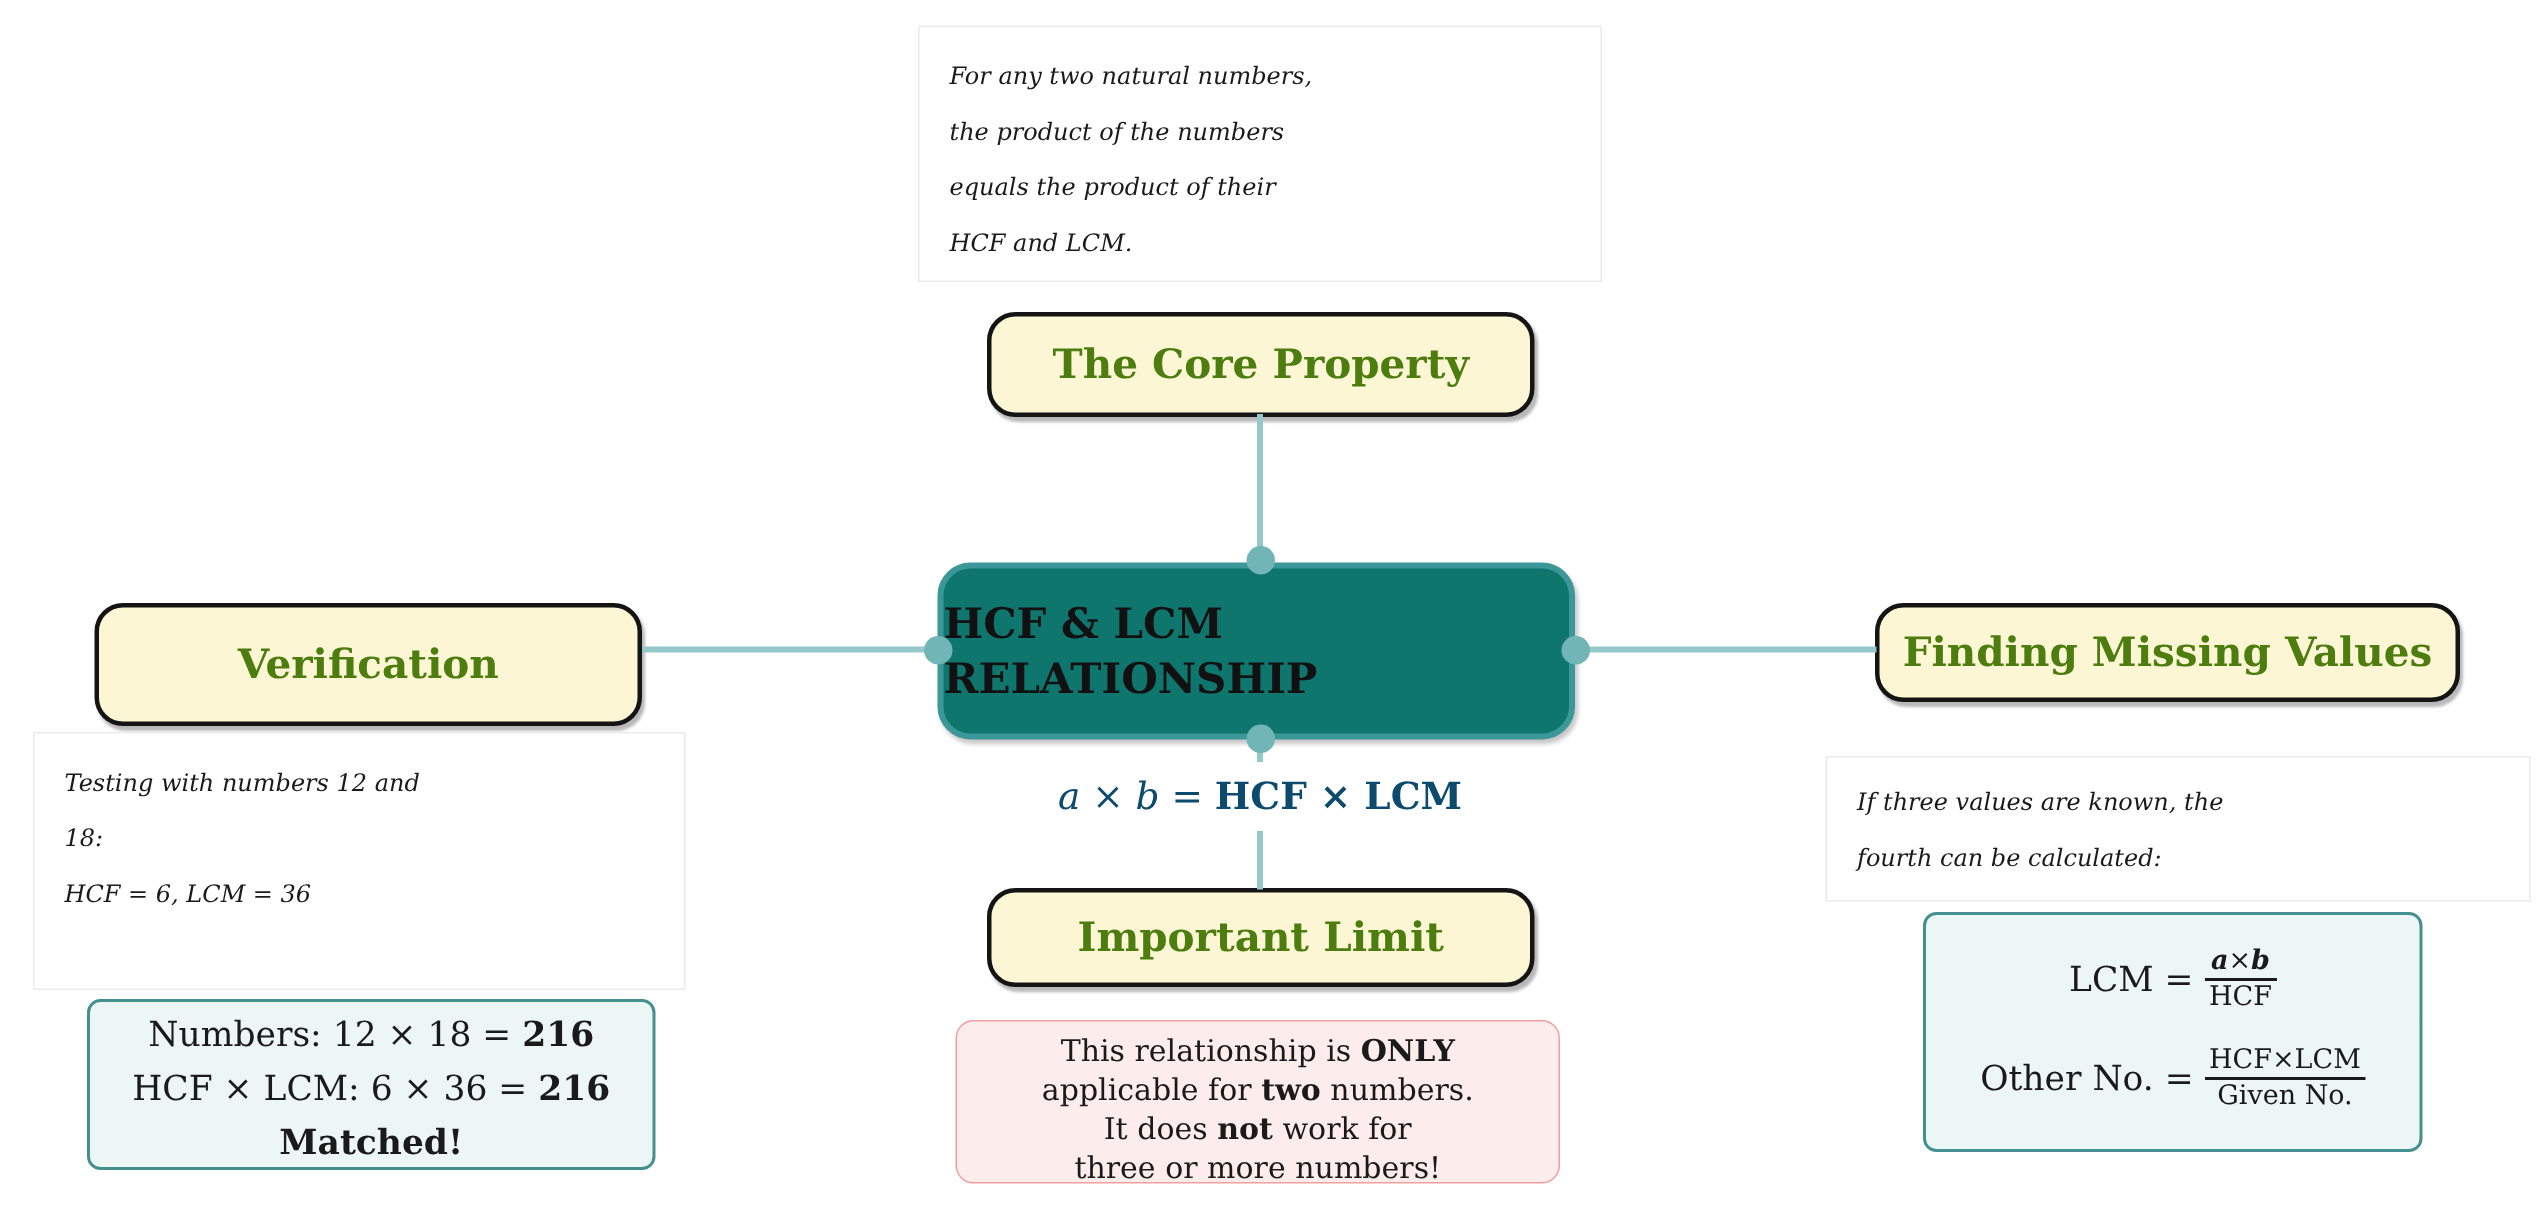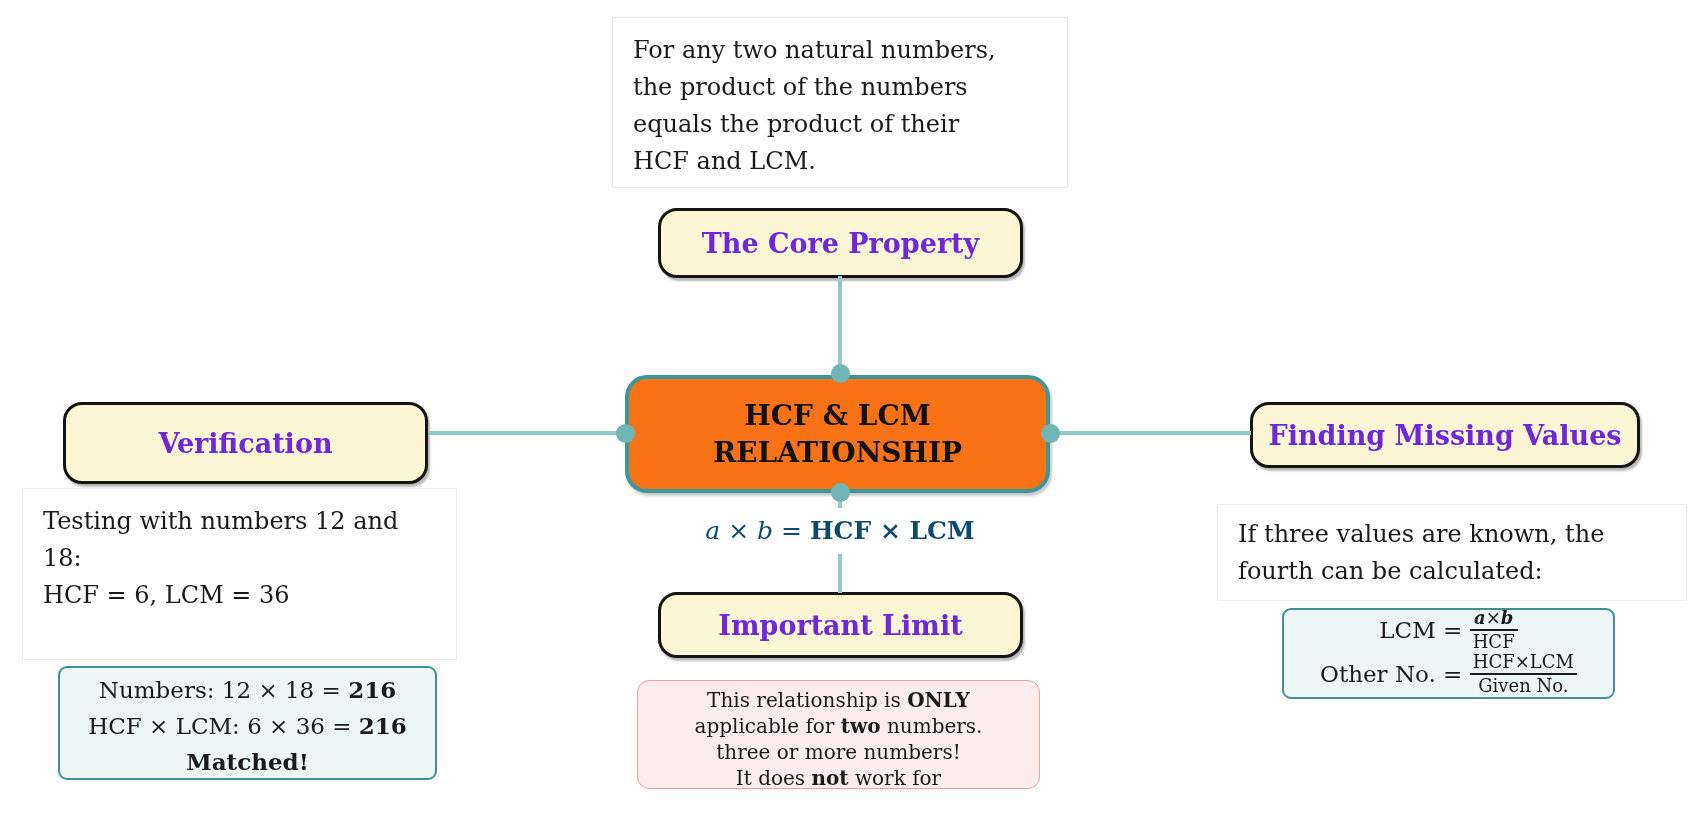--- a/index.html
+++ b/index.html
@@ -11,52 +11,53 @@
     font-family: "DejaVu Serif", "Liberation Serif", serif;
     color: #1a1a1a;
     overflow: hidden;
   }
 
   
   .note-box {
     position: absolute;
     background: #ffffff;
     border: 1px solid #ebebeb;
-    font-size: 24px;
+    font-size: 16px;
     line-height: 37px;
     padding: 14px 20px;
     box-sizing: border-box;
+    font-style: italic;
   }
 
   
   .yellow-node {
     position: absolute;
     background: #fcf6d5;
     border: 3.5px solid #141414;
     border-radius: 19px;
     box-sizing: border-box;
     display: flex;
     align-items: center;
     justify-content: center;
     font-weight: bold;
     font-size: 27px;
-    color: #6d28d9;
+    color: #4d7c0f;
     box-shadow: 2px 3px 2px rgba(0,0,0,0.28);
   }
 
   
   .center-node {
     position: absolute;
-    background: #f97316;
+    background: #0f766e;
     border: 4.5px solid #3b9798;
     border-radius: 22px;
     box-sizing: border-box;
     display: flex;
     flex-direction: column;
-    align-items: center;
+    align-items: flex-start;
     justify-content: center;
     font-weight: bold;
     font-size: 28px;
     line-height: 37px;
     color: #111111;
     box-shadow: 2px 3px 3px rgba(0,0,0,0.22);
     z-index: 2;
   }
 
   .connector { position: absolute; background: #94c8ca; z-index: 1; }
@@ -165,22 +166,22 @@
     <i>a</i><span> × </span><i>b</i><span> = </span><b>HCF × LCM</b>
   </div>
 
   <div class="yellow-node" style="left:658px; top:592px; width:365px; height:66px;">
     <span>Important Limit</span>
   </div>
 
   <div class="pink-box" style="left:637px; top:680px; width:403px; height:109px;">
     <div><span>This relationship is </span><b>ONLY</b></div>
     <div><span>applicable for </span><b>two</b><span> numbers.</span></div>
+    <div><span>It does </span><b>not</b><span> work for</span></div>
     <div><span>three or more numbers!</span></div>
-    <div><span>It does </span><b>not</b><span> work for</span></div>
   </div>
 
   <div class="yellow-node" style="left:63px; top:402px; width:365px; height:82px;">
     <span>Verification</span>
   </div>
 
   <div class="note-box" style="left:22px; top:488px; width:435px; height:172px;">
     <div>Testing with numbers 12 and</div>
     <div>18:</div>
     <div>HCF = 6, LCM = 36</div>
@@ -194,21 +195,21 @@
 
   <div class="yellow-node" style="left:1250px; top:402px; width:390px; height:66px;">
     <span>Finding Missing Values</span>
   </div>
 
   <div class="note-box" style="left:1217px; top:504px; width:470px; height:97px; padding-top:11px;">
     <div>If three values are known, the</div>
     <div>fourth can be calculated:</div>
   </div>
 
-  <div class="mint-box" style="left:1282px; top:608px; width:333px; height:91px; padding-top:0;">
+  <div class="mint-box" style="left:1282px; top:608px; width:333px; height:160px; padding-top:0;">
     <div class="mint-formulas">
       <div>
         <span>LCM = </span><span class="frac"><span class="num"><i>a</i><span>×</span><i>b</i></span><span class="den">HCF</span></span>
       </div>
       <div>
         <span>Other No. = </span><span class="frac"><span class="num">HCF×LCM</span><span class="den">Given No.</span></span>
       </div>
     </div>
   </div>
 

